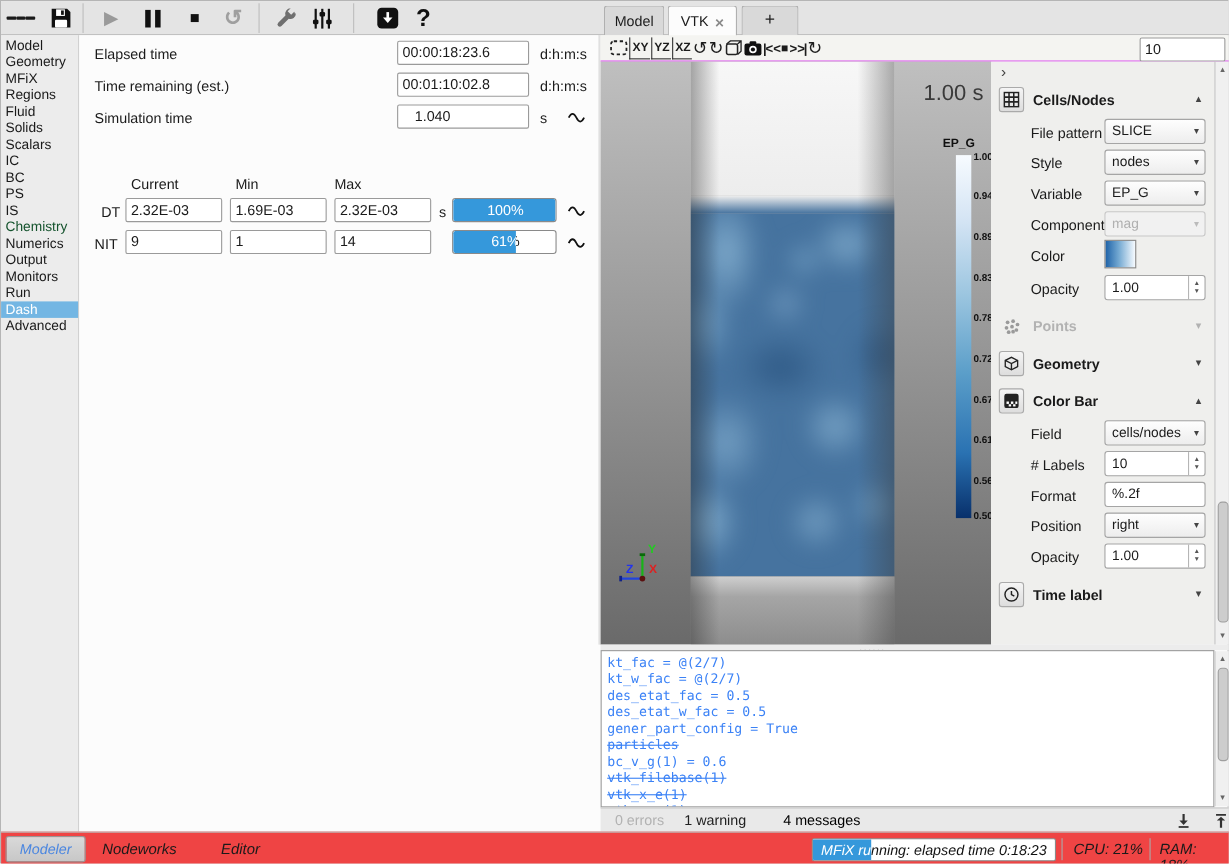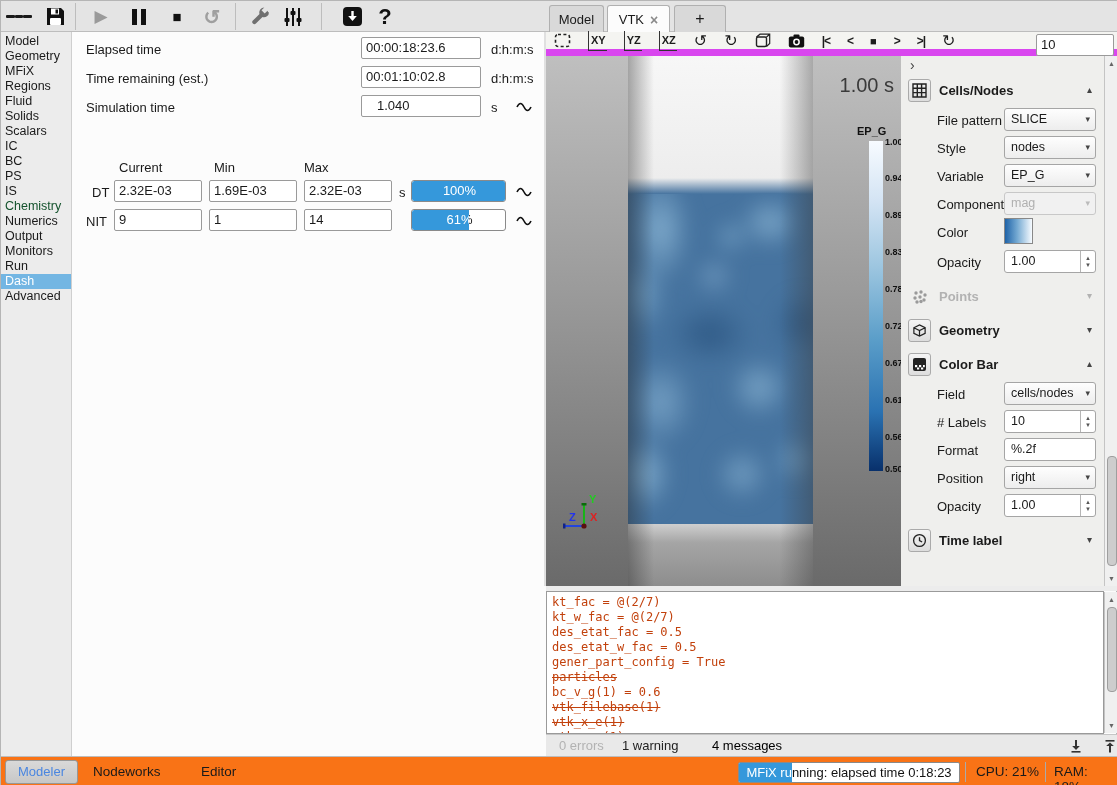--- a/index.html
+++ b/index.html
@@ -41,21 +41,21 @@
   .pbar { position:absolute; width:95px; height:22px; border:1px solid #8a8a8a; border-radius:3px;
           background:#fff; overflow:hidden; }
   .pbar .base { position:absolute; left:0; top:0; width:95px; height:20px; text-align:center;
                 line-height:20px; color:#111; }
   .pbar .fill { position:absolute; left:0; top:0; height:20px; background:#3598db; overflow:hidden; border-radius:2px 0 0 2px;}
   .pbar .fill .base { color:#fff; }
   .squiggle { position:absolute; width:22px; height:14px; }
 
   
   #vtktoolbar { position:absolute; left:545px; top:31px; width:572px; height:24px;
-                background:#f4f4f1; border-bottom:7px solid #d946ef; display:flex; align-items:center; gap:17px; padding-left:8px;}
+                background:#f4f4f1; border-bottom:1px solid #d946ef; display:flex; align-items:center; gap:1px; padding-left:8px;}
   .vicon { font-size:12px; color:#1c1c1c; display:flex; align-items:center; justify-content:center; height:20px;}
   .viewlbl { font-size:11px; font-weight:bold; border-left:1.5px solid #333; border-bottom:1.5px solid #333; padding:0 1px 0 2px; }
   .rotglyph { font-size:16px; }
   .transport { font-size:12px; font-weight:bold; letter-spacing:-1px;}
   #framefield { position:absolute; left:1035px; top:33px; width:78px; height:22px; }
 
   
   #vtkview { position:absolute; left:545px; top:55px; width:355px; height:530px;
              background:linear-gradient(180deg,#bfbfbf 0%,#9a9a9a 45%,#6a6a6a 100%); overflow:hidden; }
   #cylinder { position:absolute; left:82px; top:0; width:185px; height:530px; }
@@ -123,29 +123,29 @@
   .sbthumb { position:absolute; left:1.5px; width:10px; background:#cdcdcd; border:1px solid #9e9e9e; border-radius:4px; }
 
   
   #vsplit { position:absolute; left:543px; top:31px; width:2px; height:554px; background:#e0e0e0; }
   #hsplit { position:absolute; left:545px; top:585px; width:572px; height:5px; background:#ececec; }
   #hsplit .dots { position:absolute; left:235px; top:0; font-size:9px; color:#9a9a9a; letter-spacing:1px; }
 
   
   #terminal { position:absolute; left:545px; top:590px; width:558px; height:143px; background:#fff;
               border:1px solid #9a9a9a; overflow:hidden; padding:3px 0 0 5px;
-              font-family:"DejaVu Sans Mono", monospace; font-size:12px; line-height:15px; color:#c2410c; }
+              font-family:"DejaVu Sans Mono", monospace; font-size:12px; line-height:15px; color:#3b82f6; }
   .strike { text-decoration:line-through; }
   
   #msgbar { position:absolute; left:545px; top:733px; width:572px; height:22px; background:#e9e9e9;
             border-top:1px solid #c6c6c6; }
   #msgbar .m { position:absolute; top:3px; font-size:13px; }
   
-  #bottombar { position:absolute; left:0; top:755px; width:1117px; height:30px; background:#f97316;
-               border-top:1px solid #bdbdbd; }
+  #bottombar { position:absolute; left:0; top:755px; width:1117px; height:30px; background:#ef4444;
+               border-top:1px solid #bdbdbd;font-style:italic; }
   #modelerbtn { position:absolute; left:4px; top:3px; width:73px; height:24px; border:1px solid #979797;
                 border-radius:3px; background:linear-gradient(#d9d9d9,#c7c7c7); color:#4a86e0;
                 text-align:center; line-height:22px; }
   .modeword { position:absolute; top:7px; font-size:13.5px; color:#1a1a1a; }
   #mfixbar { position:absolute; left:737px; top:5px; width:222px; height:21px; border:1px solid #8a8a8a;
              border-radius:2px; background:#fff; overflow:hidden; font-size:13px; }
   #mfixbar .base { position:absolute; left:0; top:0; width:220px; height:19px; text-align:center; line-height:19px; color:#111;}
   #mfixbar .fill { position:absolute; left:0; top:0; height:19px; background:#3598db; overflow:hidden; }
   #mfixbar .fill .base { color:#fff; }
   .statsep { position:absolute; top:5px; width:1px; height:20px; background:#aaa; }

